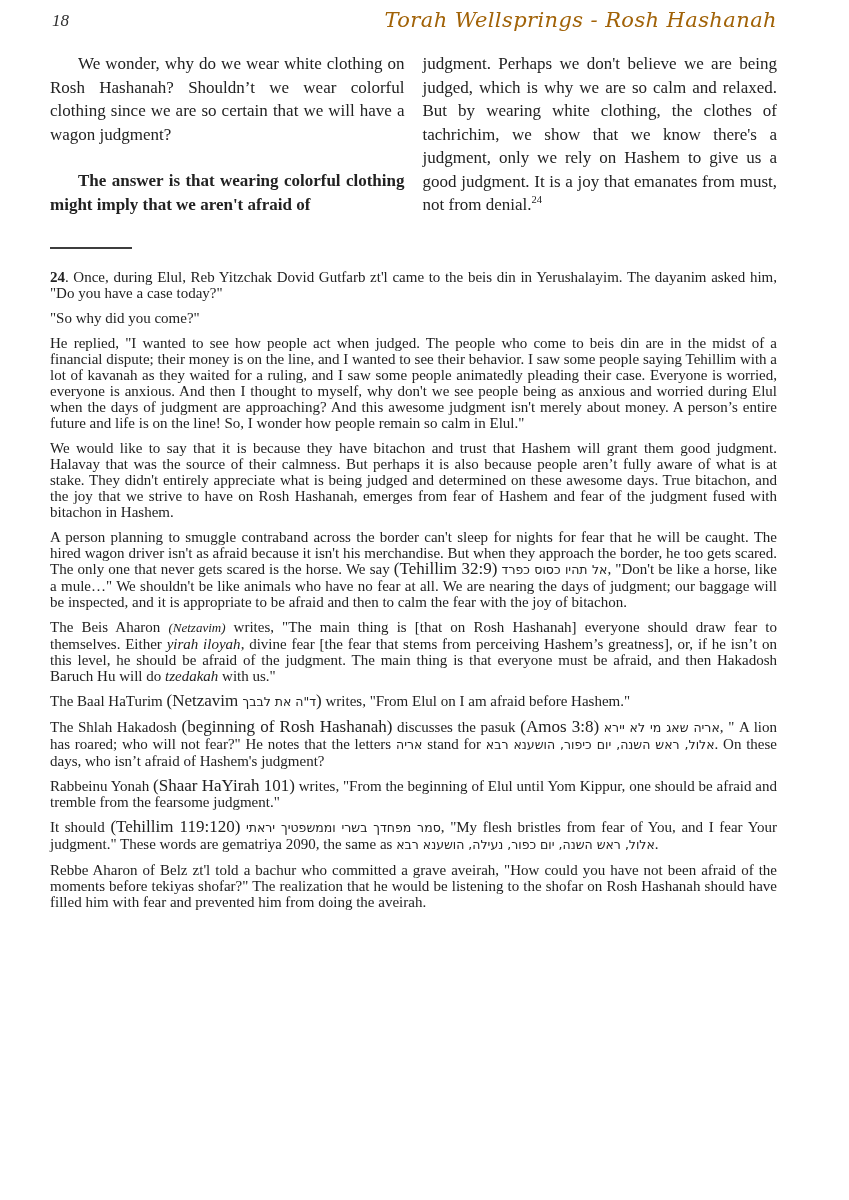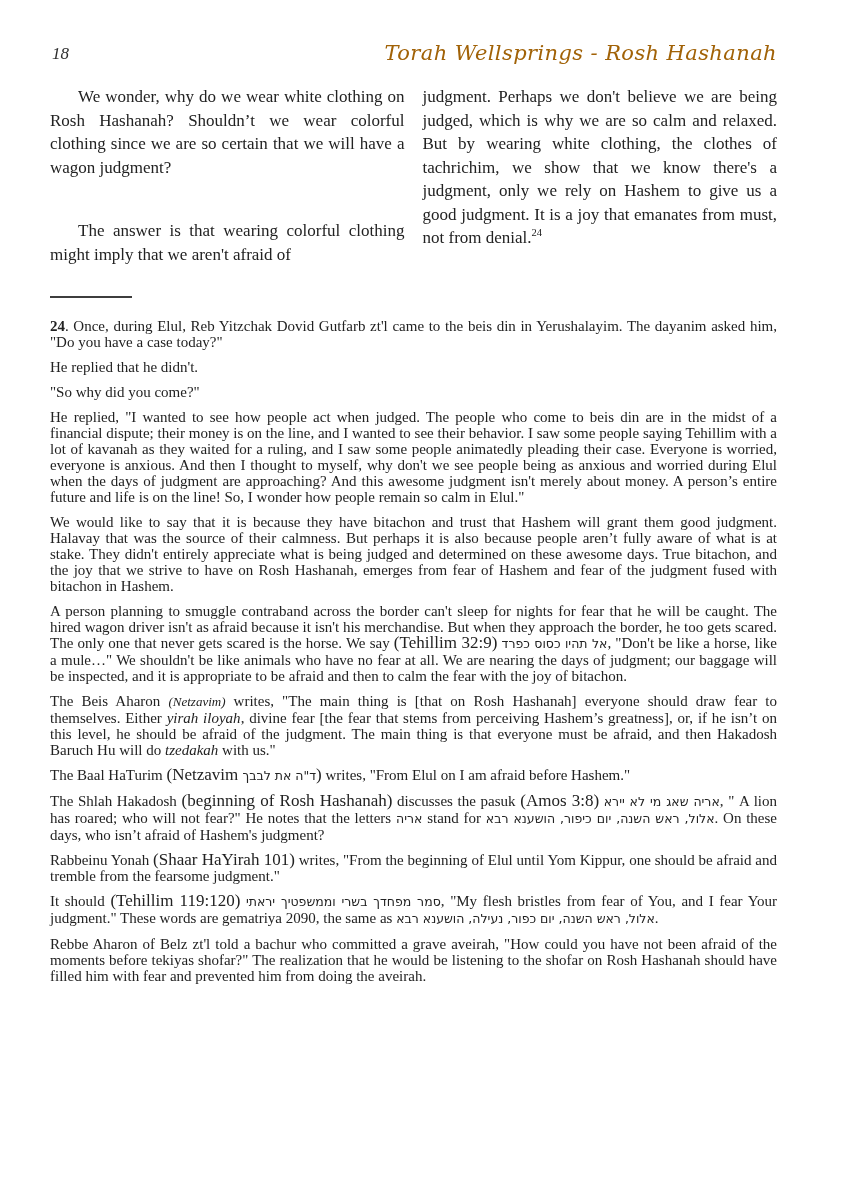--- a/index.html
+++ b/index.html
@@ -6,21 +6,21 @@
   body {
     width: 849px; height: 1200px;
     font-family: "Liberation Serif", serif;
     color: #262626;
     position: relative;
     overflow: hidden;
   }
   .page {
     box-sizing: border-box;
     width: 827px; height: 1200px;
-    padding: 41px 50px 30px 50px;
+    padding: 8px 50px 30px 50px;
     overflow: hidden;
   }
   
   .hdr {
     position: relative;
     height: 28px;
     margin-bottom: 16px;
   }
   .page-number {
     position: absolute; left: 2px; top: 3px;
@@ -43,21 +43,21 @@
     gap: 18px;
   }
   .col {
     flex: 1 1 0;
     text-align: justify;
     font-size: 17px;
     line-height: 23.5px;
     color: #222222;
   }
   .col p { margin: 0; }
-  .col p + p { margin-top: 40px; }
+  .col p + p { margin-top: 23px; font-weight: bold; }
   .col-left p { text-indent: 28px; }
   .col-right p { text-indent: 0; }
   
   .fn-sep {
     width: 82px;
     border: none;
     border-top: 2px solid #3d3d3d;
     margin: 30px 0 20px 0;
   }
   
@@ -100,21 +100,20 @@
       </div>
     <div class="col col-right">
         <p><span>judgment. Perhaps we don't believe we are being judged, which is why we are so calm and relaxed. But by wearing white clothing, the clothes of tachrichim, we show that we know there's a judgment, only we rely on Hashem to give us a good judgment. It is a joy that emanates from must, not from denial.</span><sup class="seg-sup">24</sup></p>
       </div>
   </div>
 
   <hr class="fn-sep">
 
   <section class="footnotes">
       <p><span class="seg-b">24</span><span>. Once, during Elul, Reb Yitzchak Dovid Gutfarb zt'l came to the beis din in Yerushalayim. The dayanim asked him, "Do you have a case today?"</span></p>
-      <p><span>He replied that he didn't.</span></p>
       <p><span>"So why did you come?"</span></p>
       <p><span>He replied, "I wanted to see how people act when judged. The people who come to beis din are in the midst of a financial dispute; their money is on the line, and I wanted to see their behavior. I saw some people saying Tehillim with a lot of kavanah as they waited for a ruling, and I saw some people animatedly pleading their case. Everyone is worried, everyone is anxious. And then I thought to myself, why don't we see people being as anxious and worried during Elul when the days of judgment are approaching? And this awesome judgment isn't merely about money. A person’s entire future and life is on the line! So, I wonder how people remain so calm in Elul."</span></p>
       <p><span>We would like to say that it is because they have bitachon and trust that Hashem will grant them good judgment. Halavay that was the source of their calmness. But perhaps it is also because people aren’t fully aware of what is at stake. They didn't entirely appreciate what is being judged and determined on these awesome days. True bitachon, and the joy that we strive to have on Rosh Hashanah, emerges from fear of Hashem and fear of the judgment fused with bitachon in Hashem.</span></p>
       <p><span>A person planning to smuggle contraband across the border can't sleep for nights for fear that he will be caught. The hired wagon driver isn't as afraid because it isn't his merchandise. But when they approach the border, he too gets scared. The only one that never gets scared is the horse. We say </span><span class="seg-ref">(Tehillim 32:9)</span><span> </span><span class="seg-he">אל תהיו כסוס כפרד</span><span>, "Don't be like a horse, like a mule…" We shouldn't be like animals who have no fear at all. We are nearing the days of judgment; our baggage will be inspected, and it is appropriate to be afraid and then to calm the fear with the joy of bitachon.</span></p>
       <p><span>The Beis Aharon </span><span class="seg-iref">(Netzavim)</span><span> writes, "The main thing is [that on Rosh Hashanah] everyone should draw fear to themselves. Either </span><span class="seg-i">yirah iloyah</span><span>, divine fear [the fear that stems from perceiving Hashem’s greatness], or, if he isn’t on this level, he should be afraid of the judgment. The main thing is that everyone must be afraid, and then Hakadosh Baruch Hu will do </span><span class="seg-i">tzedakah</span><span> with us."</span></p>
       <p><span>The Baal HaTurim </span><span class="seg-ref">(Netzavim </span><span class="seg-heref">ד"ה את לבבך</span><span class="seg-ref">)</span><span> writes, "From Elul on I am afraid before Hashem."</span></p>
       <p><span>The Shlah Hakadosh </span><span class="seg-ref">(beginning of Rosh Hashanah)</span><span> discusses the pasuk </span><span class="seg-ref">(Amos 3:8)</span><span> </span><span class="seg-he">אריה שאג מי לא יירא</span><span>, " A lion has roared; who will not fear?" He notes that the letters </span><span class="seg-he">אריה</span><span> stand for </span><span class="seg-he">אלול, ראש השנה, יום כיפור, הושענא רבא</span><span>. On these days, who isn’t afraid of Hashem's judgment?</span></p>
       <p><span>Rabbeinu Yonah </span><span class="seg-ref">(Shaar HaYirah 101)</span><span> writes, "From the beginning of Elul until Yom Kippur, one should be afraid and tremble from the fearsome judgment."</span></p>
       <p><span>It should </span><span class="seg-ref">(Tehillim 119:120)</span><span> </span><span class="seg-he">סמר מפחדך בשרי וממשפטיך יראתי</span><span>, "My flesh bristles from fear of You, and I fear Your judgment." These words are gematriya 2090, the same as </span><span class="seg-he">אלול, ראש השנה, יום כפור, נעילה, הושענא רבא</span><span>.</span></p>
       <p><span>Rebbe Aharon of Belz zt'l told a bachur who committed a grave aveirah, "How could you have not been afraid of the moments before tekiyas shofar?" The realization that he would be listening to the shofar on Rosh Hashanah should have filled him with fear and prevented him from doing the aveirah.</span></p>

